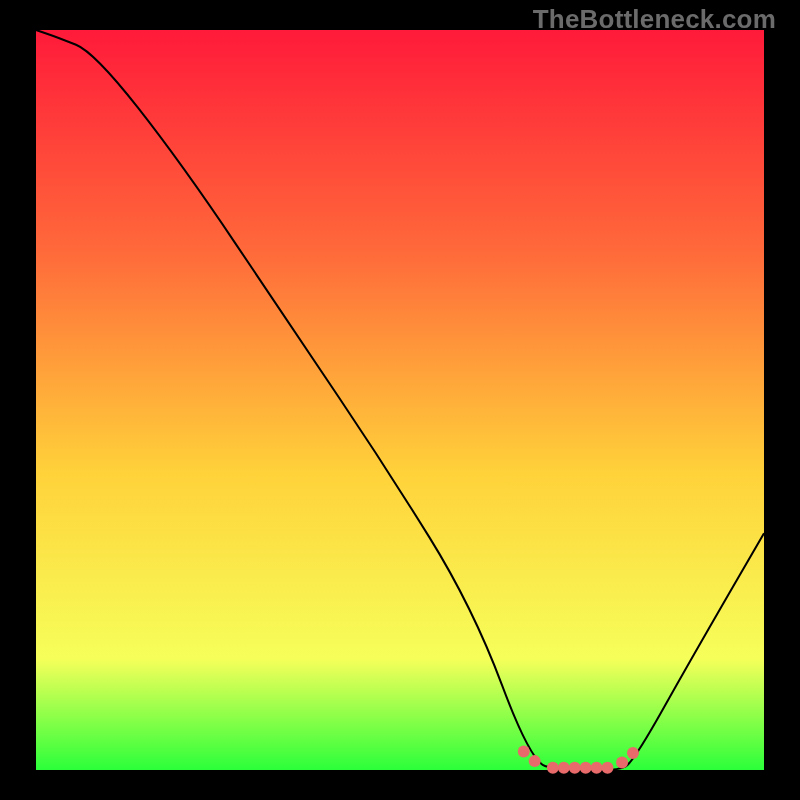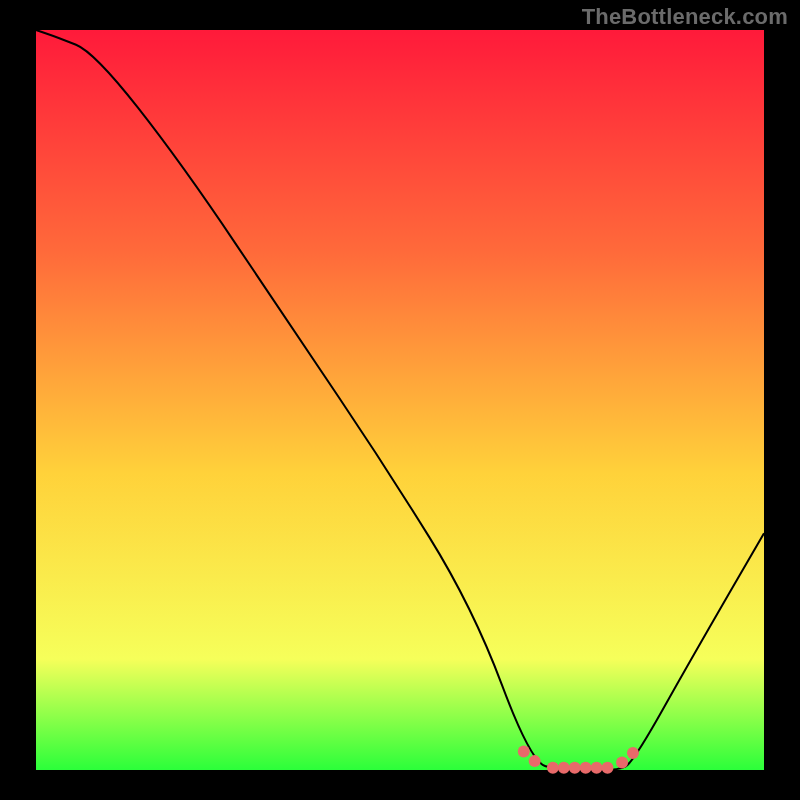--- a/index.html
+++ b/index.html
@@ -14,23 +14,23 @@
     position: absolute;
     left: 0;
     top: 0;
     width: 800px;
     height: 800px;
     background: #000000;
   }
   .watermark {
     position: absolute;
     top: 4px;
-    right: 12px;
+    right: 24px;
     font-family: Arial, Helvetica, sans-serif;
-    font-size: 22px;
+    font-size: 26px;
     font-weight: 600;
     color: #6b6b6b;
     letter-spacing: 0.2px;
   }
   svg {
     display: block;
   }
 </style>
 </head>
 <body>

